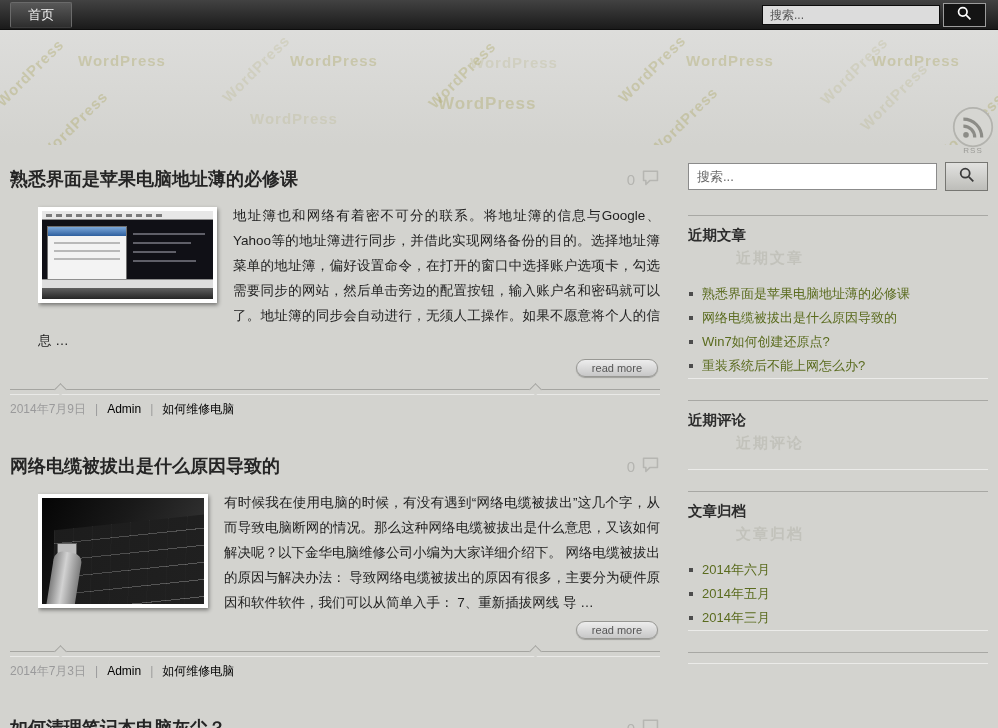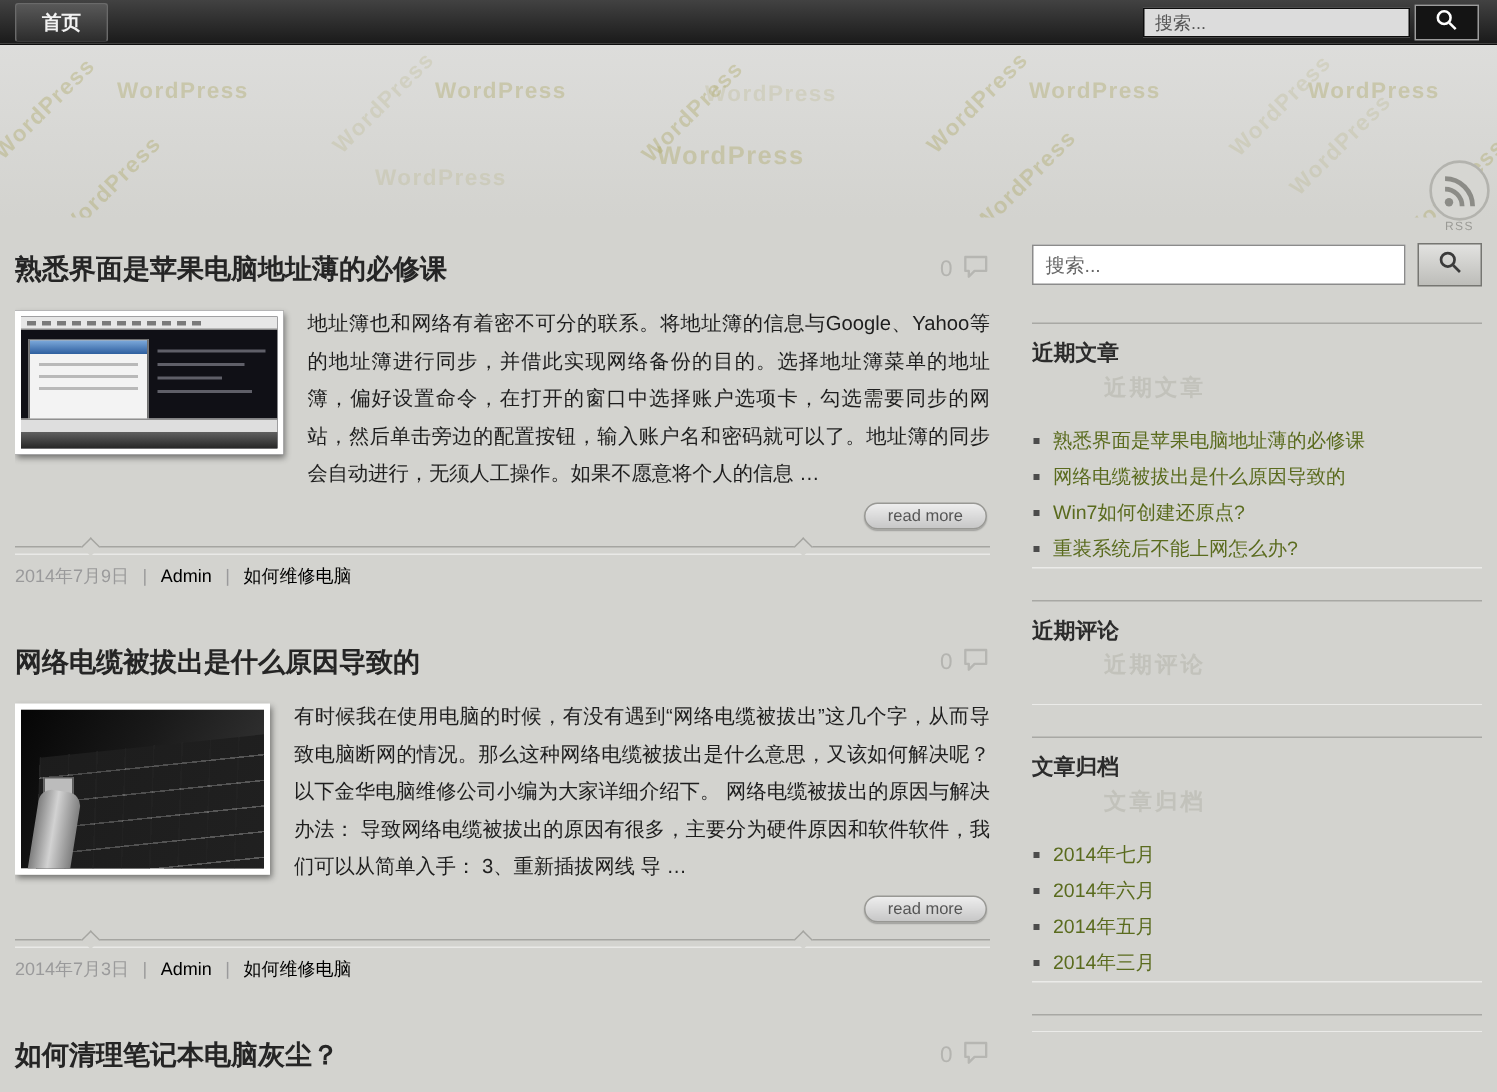--- a/index.html
+++ b/index.html
@@ -15,21 +15,21 @@
 
   
   .topbar {
     height:30px; background:linear-gradient(#424242,#1a1a1a);
     display:flex; align-items:center; position:relative; z-index:6;
     border-bottom:1px solid #0d0d0d;
   }
   .home-tab {
     margin-left:10px; padding:0 17px; height:26px; display:flex; align-items:center;
     background:linear-gradient(#585858,#2d2d2d); border:1px solid #6a6a6a; border-bottom-color:#3a3a3a;
-    color:#f2f2f2; font-size:13px; font-weight:bold; border-radius:2px; cursor:pointer;
+    color:#f2f2f2; font-size:13px; font-weight:normal; border-radius:2px; cursor:pointer;
   }
   .topbar-search { margin-left:auto; margin-right:12px; display:flex; align-items:center; }
   .topbar-search input {
     width:178px; height:20px; border:1px solid #0c0c0c; background:#dcdcdc;
     font-size:12px; padding:0 7px; color:#333; outline:none;
   }
   .topbar-search input::placeholder { color:#555; }
   .topbar-search button {
     width:43px; height:24px; margin-left:3px; background:#141414;
     border:1px solid #9c9c9c; display:flex; align-items:center; justify-content:center; cursor:pointer;
@@ -79,21 +79,21 @@
   .content { display:flex; padding:14px 10px 0 10px; position:relative; z-index:2; }
   .main { width:650px; margin-right:28px; flex:none; }
   .sidebar { width:300px; flex:none; }
 
   
   .article + .article { margin-top:26px; }
   .article-head { display:flex; align-items:center; justify-content:space-between; padding:8px 0 12px; }
   .article-title { font-size:18px; font-weight:bold; color:#252525; text-decoration:none; cursor:pointer; }
   .comments { display:flex; align-items:center; color:#b4b4b0; font-size:15px; text-decoration:none; cursor:pointer; }
   .comments .cnum { margin-right:6px; }
-  .article-body { font-size:13.5px; line-height:25px; color:#1e1e1e; text-align:justify; overflow:hidden; }
+  .article-body { font-size:13.5px; line-height:25px; color:#1e1e1e; text-align:justify; overflow:hidden;margin-left:28px; }
 
   .thumb {
     float:left; border:4px solid #fff; box-shadow:1px 2px 4px rgba(0,0,0,.45);
     margin:4px 16px 6px 0; position:relative; overflow:hidden; cursor:pointer; background:#101016;
   }
   .thumb.t1 { width:179px; height:96px; }
   .thumb.t2 { width:170px; height:114px; }
 
   
   .bb-top { position:absolute; left:0; top:0; right:0; height:9px; background:#e7e7e7; border-bottom:1px solid #8a8a8a; }
@@ -280,21 +280,21 @@
               </svg>
             </span>
           </a>
         </div>
         <div class="article-body">
           <div class="thumb t2">
             <div class="kb-grid"></div>
             <div class="kb-plug"></div>
             <div class="kb-cable"></div>
           </div>
-          <span>有时候我在使用电脑的时候，有没有遇到“网络电缆被拔出”这几个字，从而导致电脑断网的情况。那么这种网络电缆被拔出是什么意思，又该如何解决呢？以下金华电脑维修公司小编为大家详细介绍下。 网络电缆被拔出的原因与解决办法： 导致网络电缆被拔出的原因有很多，主要分为硬件原因和软件软件，我们可以从简单入手： 3、重新插拔网线 导 …</span>
+          <span>有时候我在使用电脑的时候，有没有遇到“网络电缆被拔出”这几个字，从而导致电脑断网的情况。那么这种网络电缆被拔出是什么意思，又该如何解决呢？以下金华电脑维修公司小编为大家详细介绍下。 网络电缆被拔出的原因与解决办法： 导致网络电缆被拔出的原因有很多，主要分为硬件原因和软件软件，我们可以从简单入手： 7、重新插拔网线 导 …</span>
           <div class="rm-row">
             <button class="readmore">read more</button>
           </div>
         </div>
         <div class="divider"></div>
         <div class="meta">
           <span>2014年7月3日</span><span class="sep">|</span><a>Admin</a><span class="sep">|</span><a>如何维修电脑</a>
         </div>
       </div>
 
@@ -345,21 +345,20 @@
 
       <div class="widget spacer-bottom">
         <h3>近期评论</h3>
         <div class="ghost">近期评论</div>
       </div>
 
       <div class="widget">
         <h3>文章归档</h3>
         <div class="ghost">文章归档</div>
         <ul>
-          <li><a>2014年七月</a></li>
           <li><a>2014年六月</a></li>
           <li><a>2014年五月</a></li>
           <li><a>2014年三月</a></li>
         </ul>
       </div>
 
       <div class="widget">
         
         
         

